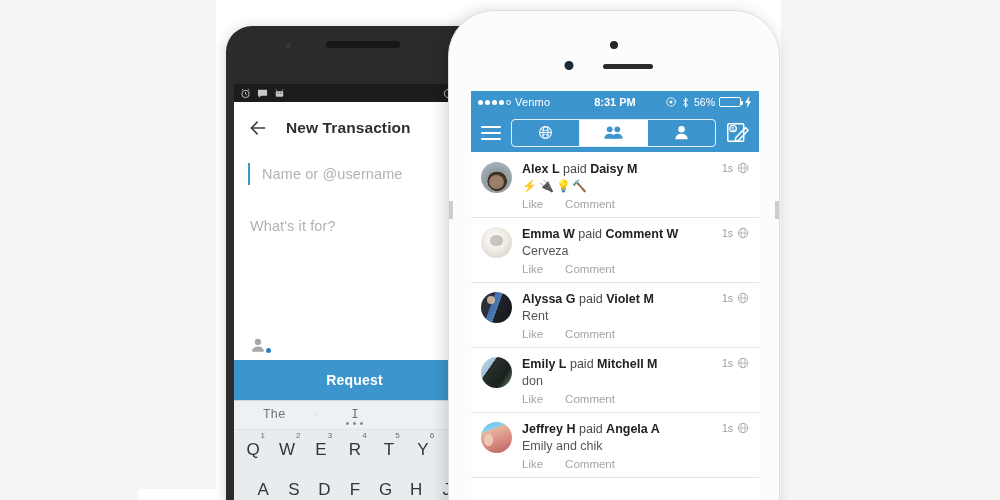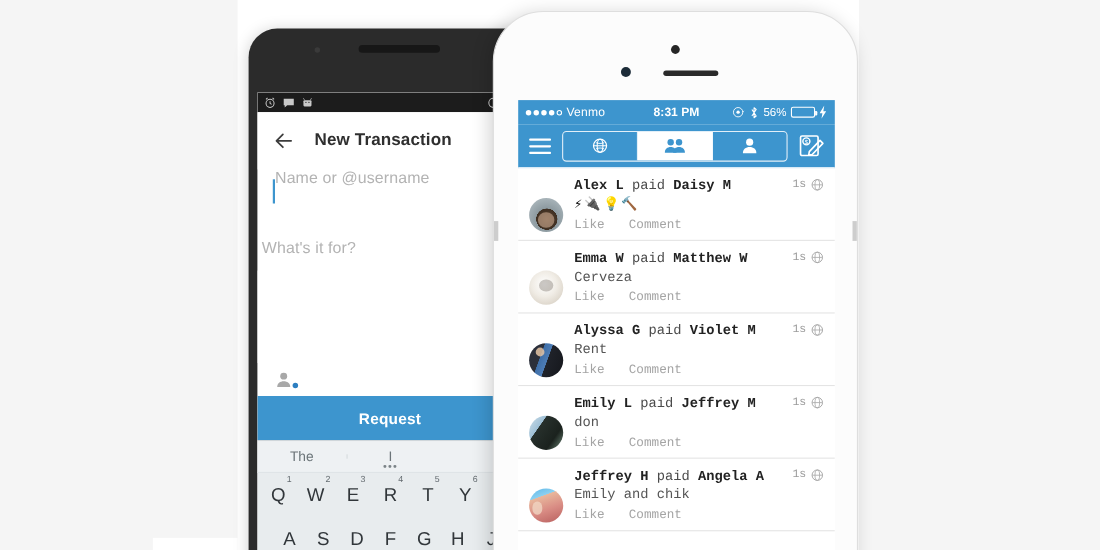--- a/index.html
+++ b/index.html
@@ -108,39 +108,40 @@
     margin-left: 18px;
     font-size: 15.5px;
     font-weight: bold;
     color: #2f2f2f;
     letter-spacing: 0.1px;
   }
   .and-field {
     position: relative;
     height: 40px;
     display: flex;
-    padding-left: 16px;
+    align-items: center;
+    padding-left: 28px;
     box-sizing: border-box;
   }
   .caret {
     position: absolute;
     left: 14px; top: 9px;
     width: 2px; height: 22px;
     background: #3d95ce;
   }
   .and-ph {
     font-size: 14.5px;
     color: #b3b3b3;
     letter-spacing: 0.1px;
   }
   .and-field2 {
     height: 40px;
     display: flex;
     align-items: center;
-    padding-left: 4px;
+    padding-left: 16px;
     box-sizing: border-box;
     margin-top: 12px;
   }
   .and-blank {
     height: 84px;
     background: #fff;
   }
   .and-contacts {
     height: 30px;
     display: flex;
@@ -184,20 +185,21 @@
     height: 160px;
     border-top: 1px solid #cfd6da;
   }
   .kb-sugg {
     height: 28px;
     display: flex;
     align-items: center;
     background: #eef1f3;
     border-bottom: 1px solid #dfe4e7;
     position: relative;
+    font-family: Liberation Mono, monospace;
   }
   .kb-sugg .s {
     flex: 1;
     text-align: center;
     font-size: 12.5px;
     color: #6b7478;
     position: relative;
   }
   .kb-sugg .s + .s::before {
     content: "";
@@ -412,22 +414,21 @@
   .feed {
     background: #ffffff;
     height: 378px;
     overflow: hidden;
   }
   .feed-item {
     display: flex;
     padding: 9px 10px 7px 10px;
     border-bottom: 1px solid #e4e4e4;
     box-sizing: border-box;
-    align-items: flex-end;
-    font-family: Liberation Mono, monospace;
+    align-items: flex-start;
   }
   .avatar {
     width: 31px; height: 31px;
     border-radius: 50%;
     flex: 0 0 31px;
     margin-right: 10px;
     background-size: cover;
     overflow: hidden;
     position: relative;
   }
@@ -721,21 +722,21 @@
           </div>
         </div>
 
         <div class="feed-item">
           <div class="avatar av2"></div>
           <div class="fi-body">
             <div class="fi-head">
               <div class="fi-line">
                 <b>Emma W</b>
                 <span class="paid">paid</span>
-                <b>Matthew W</b>
+                <b>Comment W</b>
               </div>
               <div class="fi-meta">
                 <span class="fi-time">1s</span>
                 <svg class="globe-ic" viewBox="0 0 24 24">
                   <circle cx="12" cy="12" r="9.5" fill="none" stroke="#a8a8a8" stroke-width="1.8"></circle>
                   <ellipse cx="12" cy="12" rx="4.2" ry="9.5" fill="none" stroke="#a8a8a8" stroke-width="1.5"></ellipse>
                   <path d="M2.8 12h18.4" stroke="#a8a8a8" stroke-width="1.5"></path>
                 </svg>
               </div>
             </div>
@@ -773,21 +774,21 @@
           </div>
         </div>
 
         <div class="feed-item">
           <div class="avatar av4"></div>
           <div class="fi-body">
             <div class="fi-head">
               <div class="fi-line">
                 <b>Emily L</b>
                 <span class="paid">paid</span>
-                <b>Jeffrey M</b>
+                <b>Mitchell M</b>
               </div>
               <div class="fi-meta">
                 <span class="fi-time">1s</span>
                 <svg class="globe-ic" viewBox="0 0 24 24">
                   <circle cx="12" cy="12" r="9.5" fill="none" stroke="#a8a8a8" stroke-width="1.8"></circle>
                   <ellipse cx="12" cy="12" rx="4.2" ry="9.5" fill="none" stroke="#a8a8a8" stroke-width="1.5"></ellipse>
                   <path d="M2.8 12h18.4" stroke="#a8a8a8" stroke-width="1.5"></path>
                 </svg>
               </div>
             </div>

